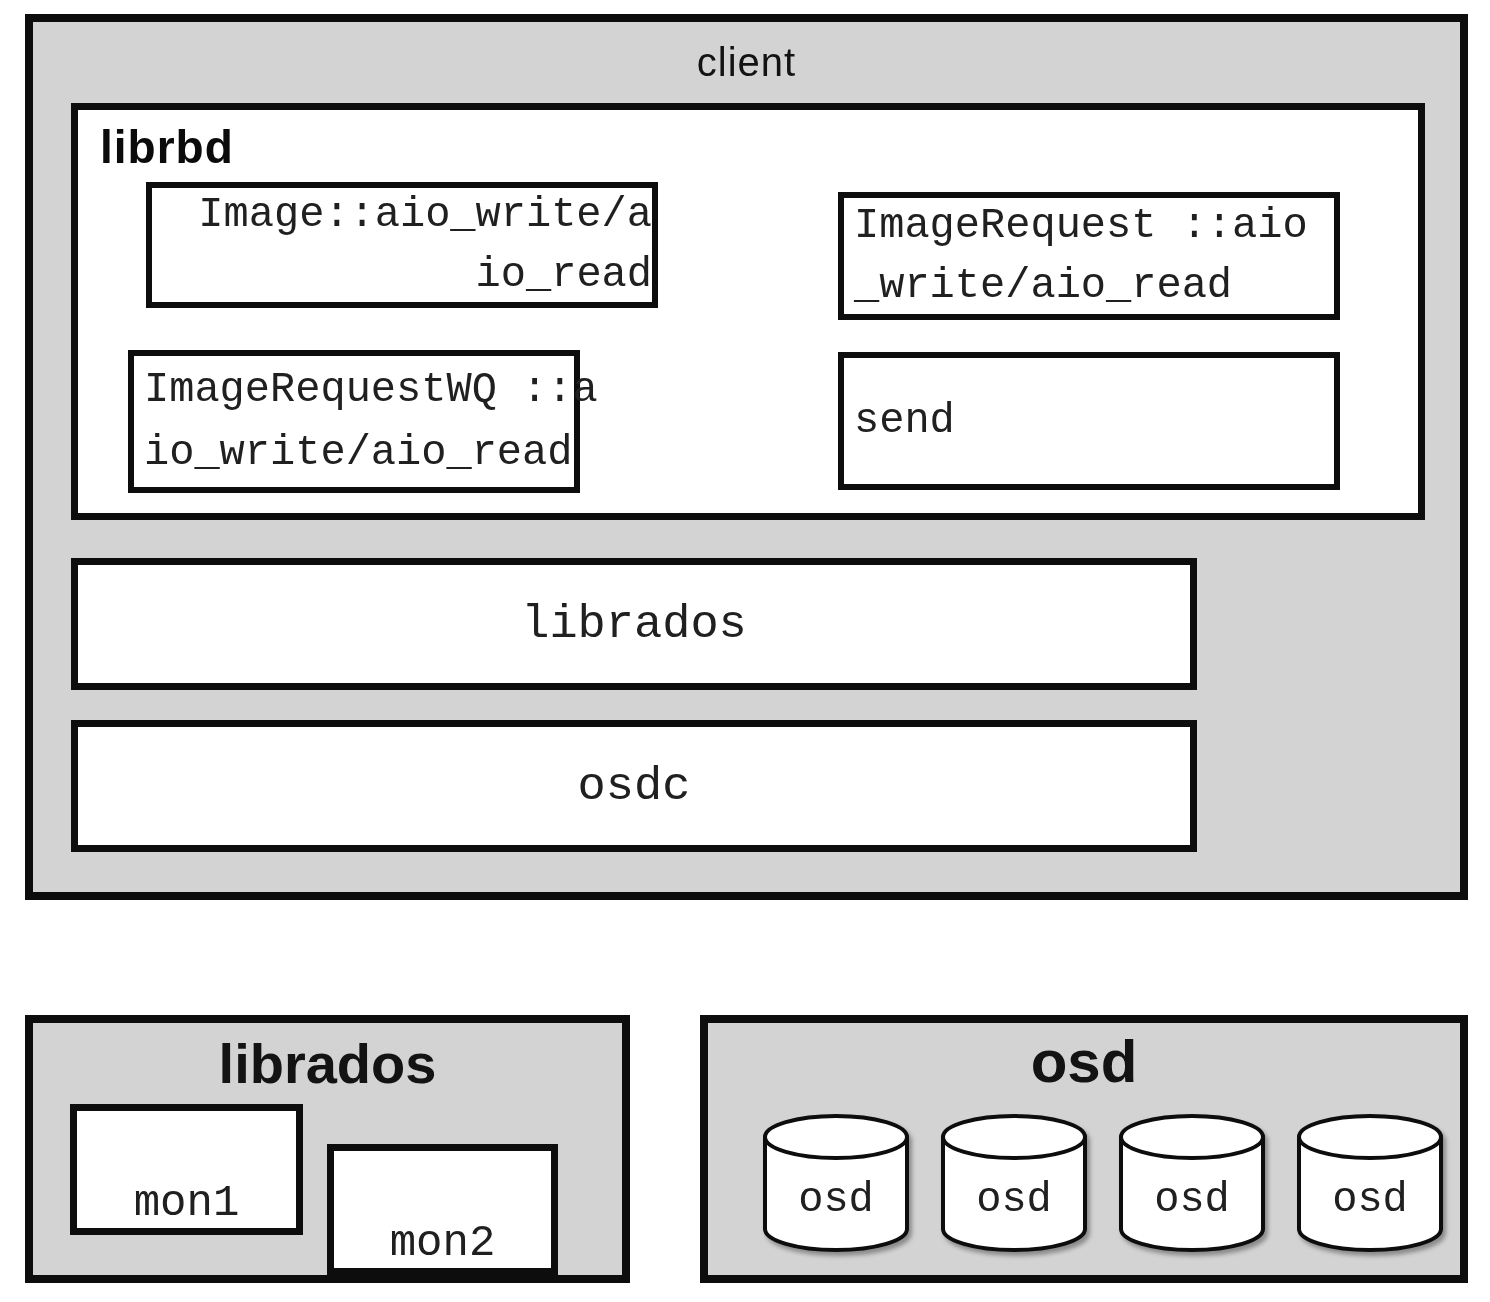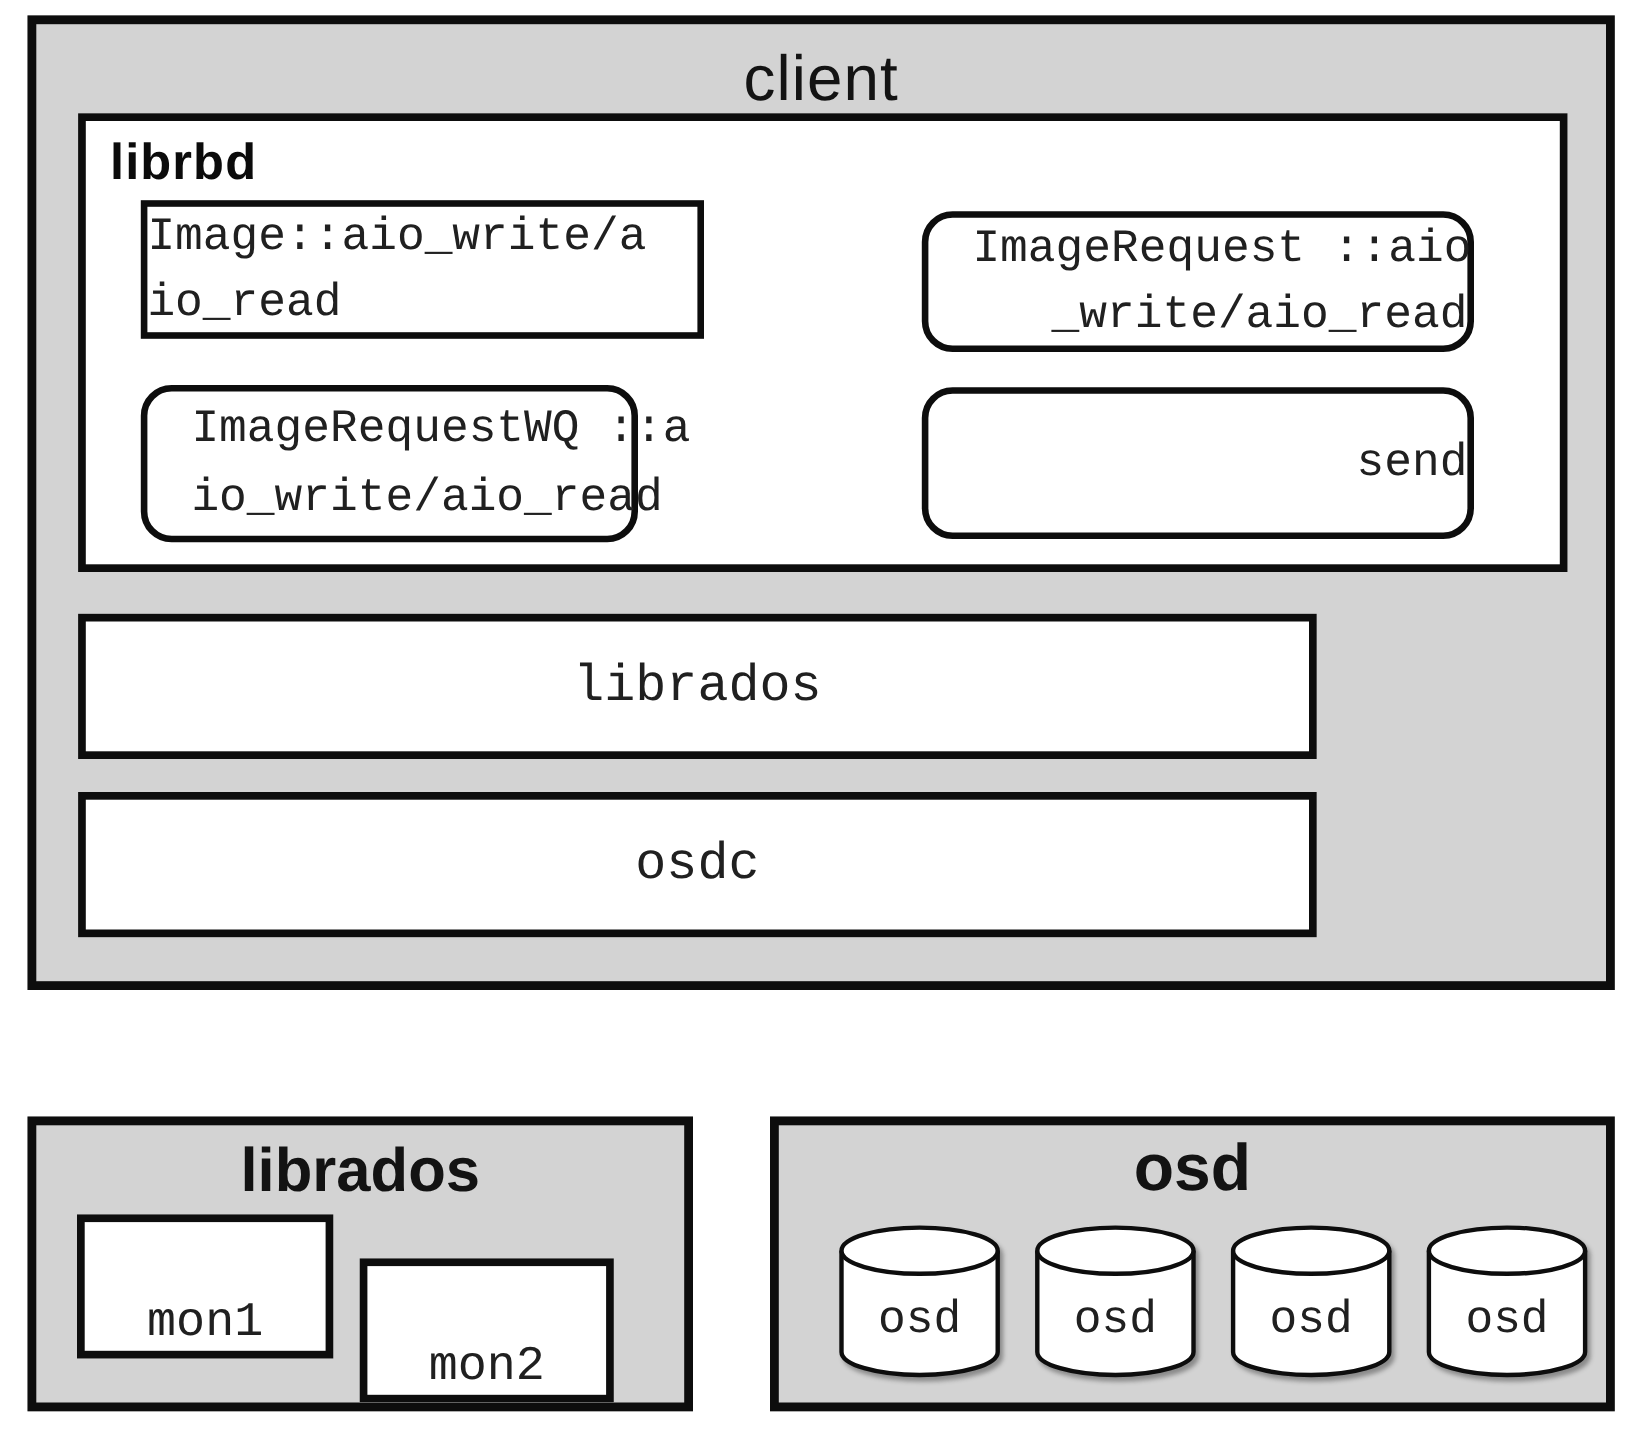--- a/index.html
+++ b/index.html
@@ -24,21 +24,21 @@
   }
   .panel-title{
     position:absolute;
     left:0;right:0;
     text-align:center;
     line-height:1.1;
     color:#131313;
   }
   
   .client-panel{left:25px;top:14px;width:1443px;height:886px;}
-  .client-title{top:18px;font-size:58px;font-weight:400;letter-spacing:1px;}
+  .client-title{top:18px;font-size:40px;font-weight:400;letter-spacing:1px;}
   .librbd-box{
     position:absolute;left:38px;top:81px;width:1354px;height:417px;
     background:var(--box-white);
     border:7px solid var(--border-black);
     box-sizing:border-box;
   }
   .librbd-label{
     position:absolute;left:22px;top:10px;
     font-size:46px;font-weight:700;letter-spacing:1px;color:#0b0b0b;
   }
@@ -46,22 +46,22 @@
     position:absolute;
     background:var(--box-white);
     border:6px solid var(--border-black);
     box-sizing:border-box;
     display:flex;flex-direction:column;justify-content:center;
     font-family:"Liberation Mono", monospace;
     font-size:42px;color:#202020;
     line-height:60px;
     white-space:pre;
   }
-  .fnbox.center{text-align:left;}
-  .fnbox.left{text-align:right;padding-left:40px;border-radius:28px;}
+  .fnbox.center{text-align:right;margin-left:18px;}
+  .fnbox.left{text-align:left;padding-left:10px;}
   .fnbox-1{left:50px;top:72px;width:512px;height:126px;}
   .fnbox-2{left:760px;top:82px;width:502px;height:128px;}
   .fnbox-3{left:50px;top:240px;width:452px;height:143px;line-height:63px;}
   .fnbox-4{left:760px;top:242px;width:502px;height:138px;line-height:63px;}
   .bar{
     position:absolute;left:38px;width:1126px;height:132px;
     background:var(--box-white);
     border:7px solid var(--border-black);
     box-sizing:border-box;
     display:flex;align-items:center;justify-content:center;

